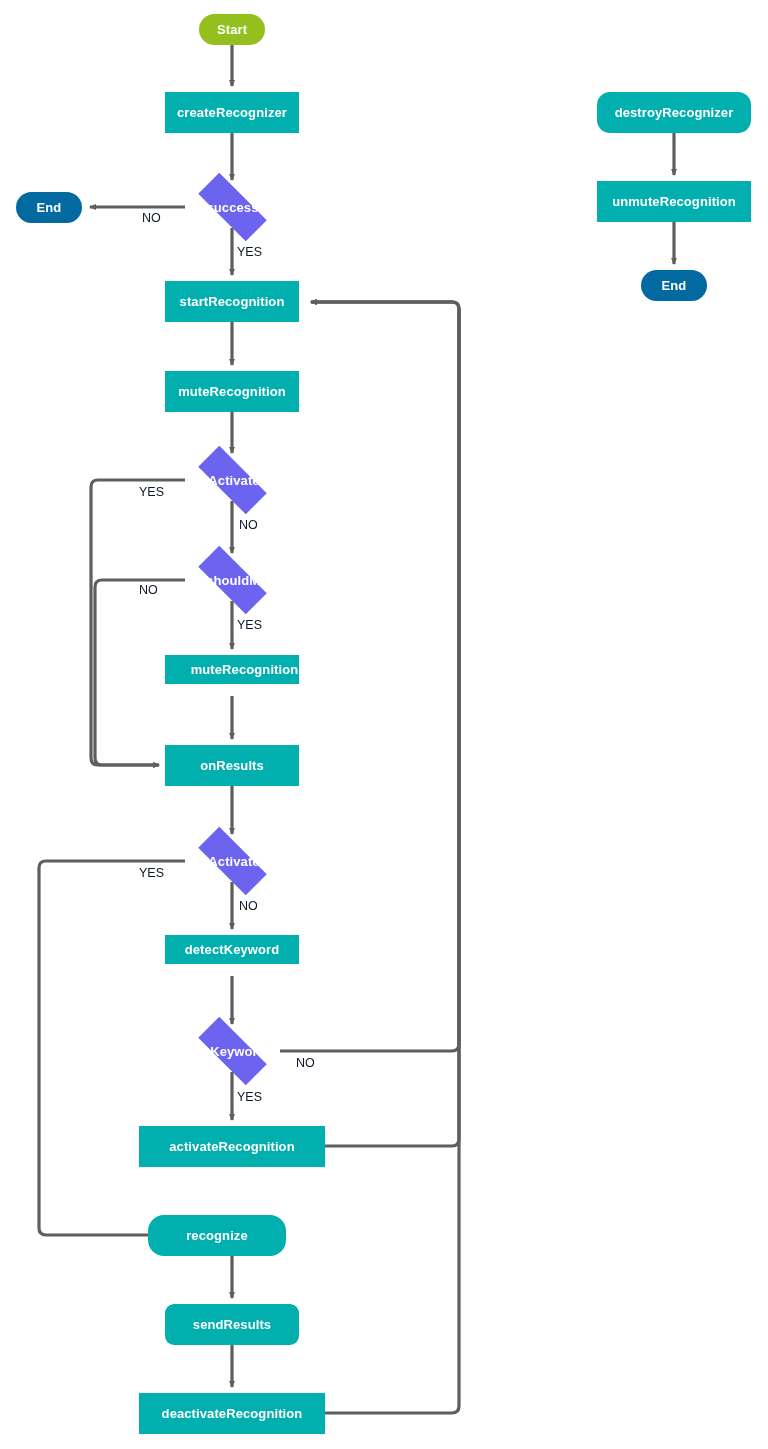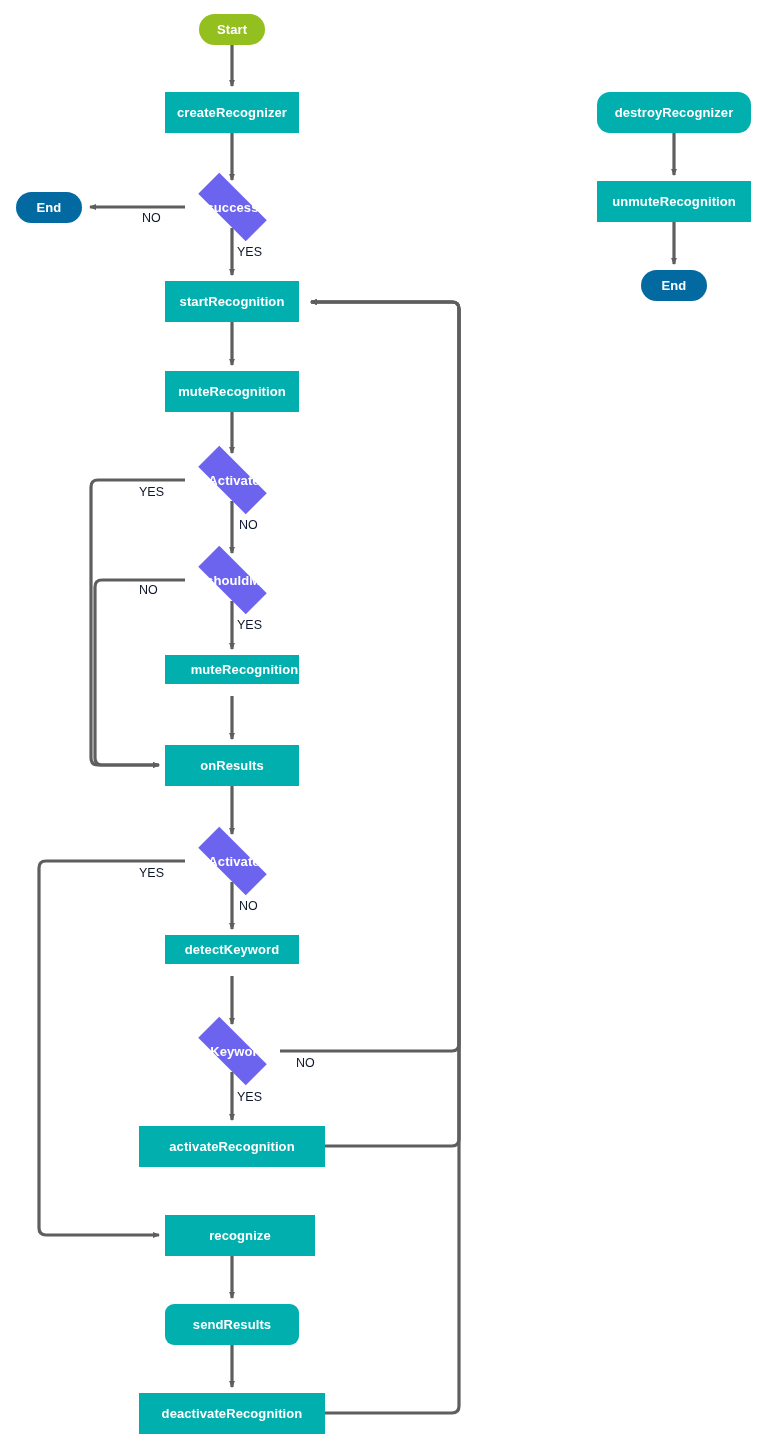--- a/index.html
+++ b/index.html
@@ -182,21 +182,21 @@
       <div class="node node-process" style="left: 165px; top: 935px; width: 134px; height: 29px;">
         <span>detectKeyword</span>
       </div>
       <div class="node node-decision" style="left: 185px; top: 1030px; width: 95px; height: 42px;">
         <span class="diamond-shape"></span>
         <span class="decision-label">isKeyword</span>
       </div>
       <div class="node node-process" style="left: 139px; top: 1126px; width: 186px; height: 41px;">
         <span>activateRecognition</span>
       </div>
-      <div class="node node-process" style="left: 165px; top: 1215px; width: 150px; height: 41px;">
+      <div class="node node-process" style="left: 148px; top: 1215px; width: 138px; height: 41px; border-radius: 16px;">
         <span>recognize</span>
       </div>
       <div class="node node-process" style="left: 165px; top: 1304px; width: 134px; height: 41px; border-radius: 9px;">
         <span>sendResults</span>
       </div>
       <div class="node node-process" style="left: 139px; top: 1393px; width: 186px; height: 41px;">
         <span>deactivateRecognition</span>
       </div>
       <div class="node node-process" style="left: 597px; top: 92px; width: 154px; height: 41px; border-radius: 13px;">
         <span>destroyRecognizer</span>

